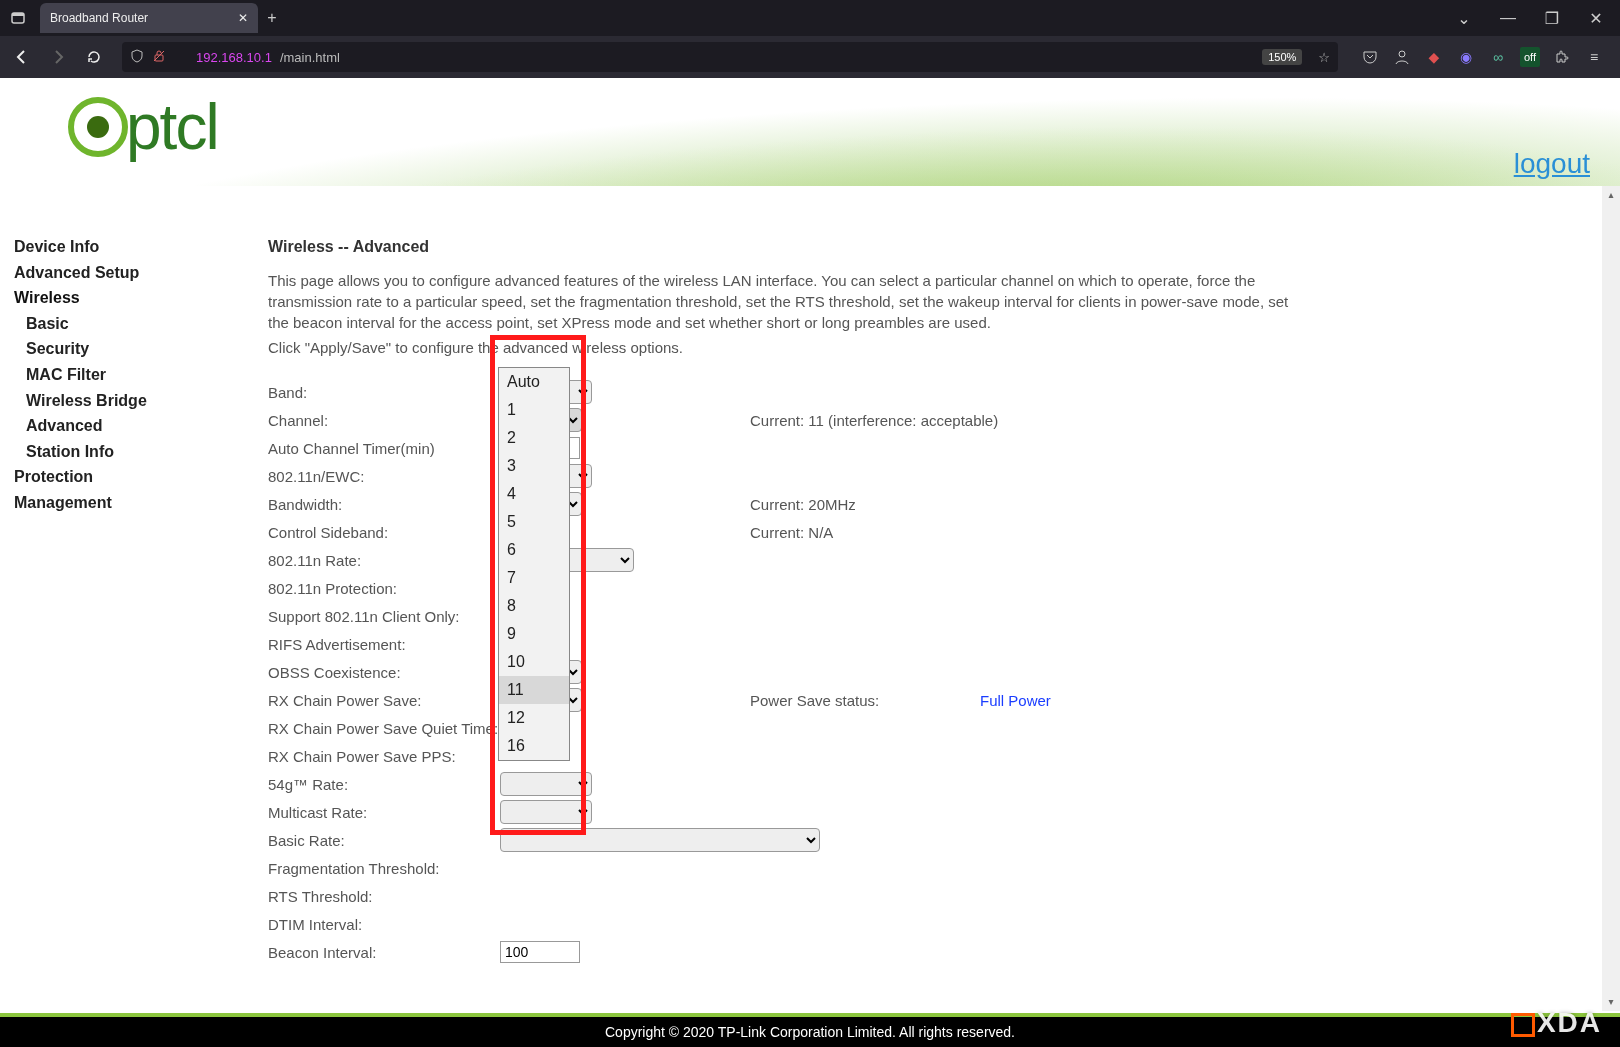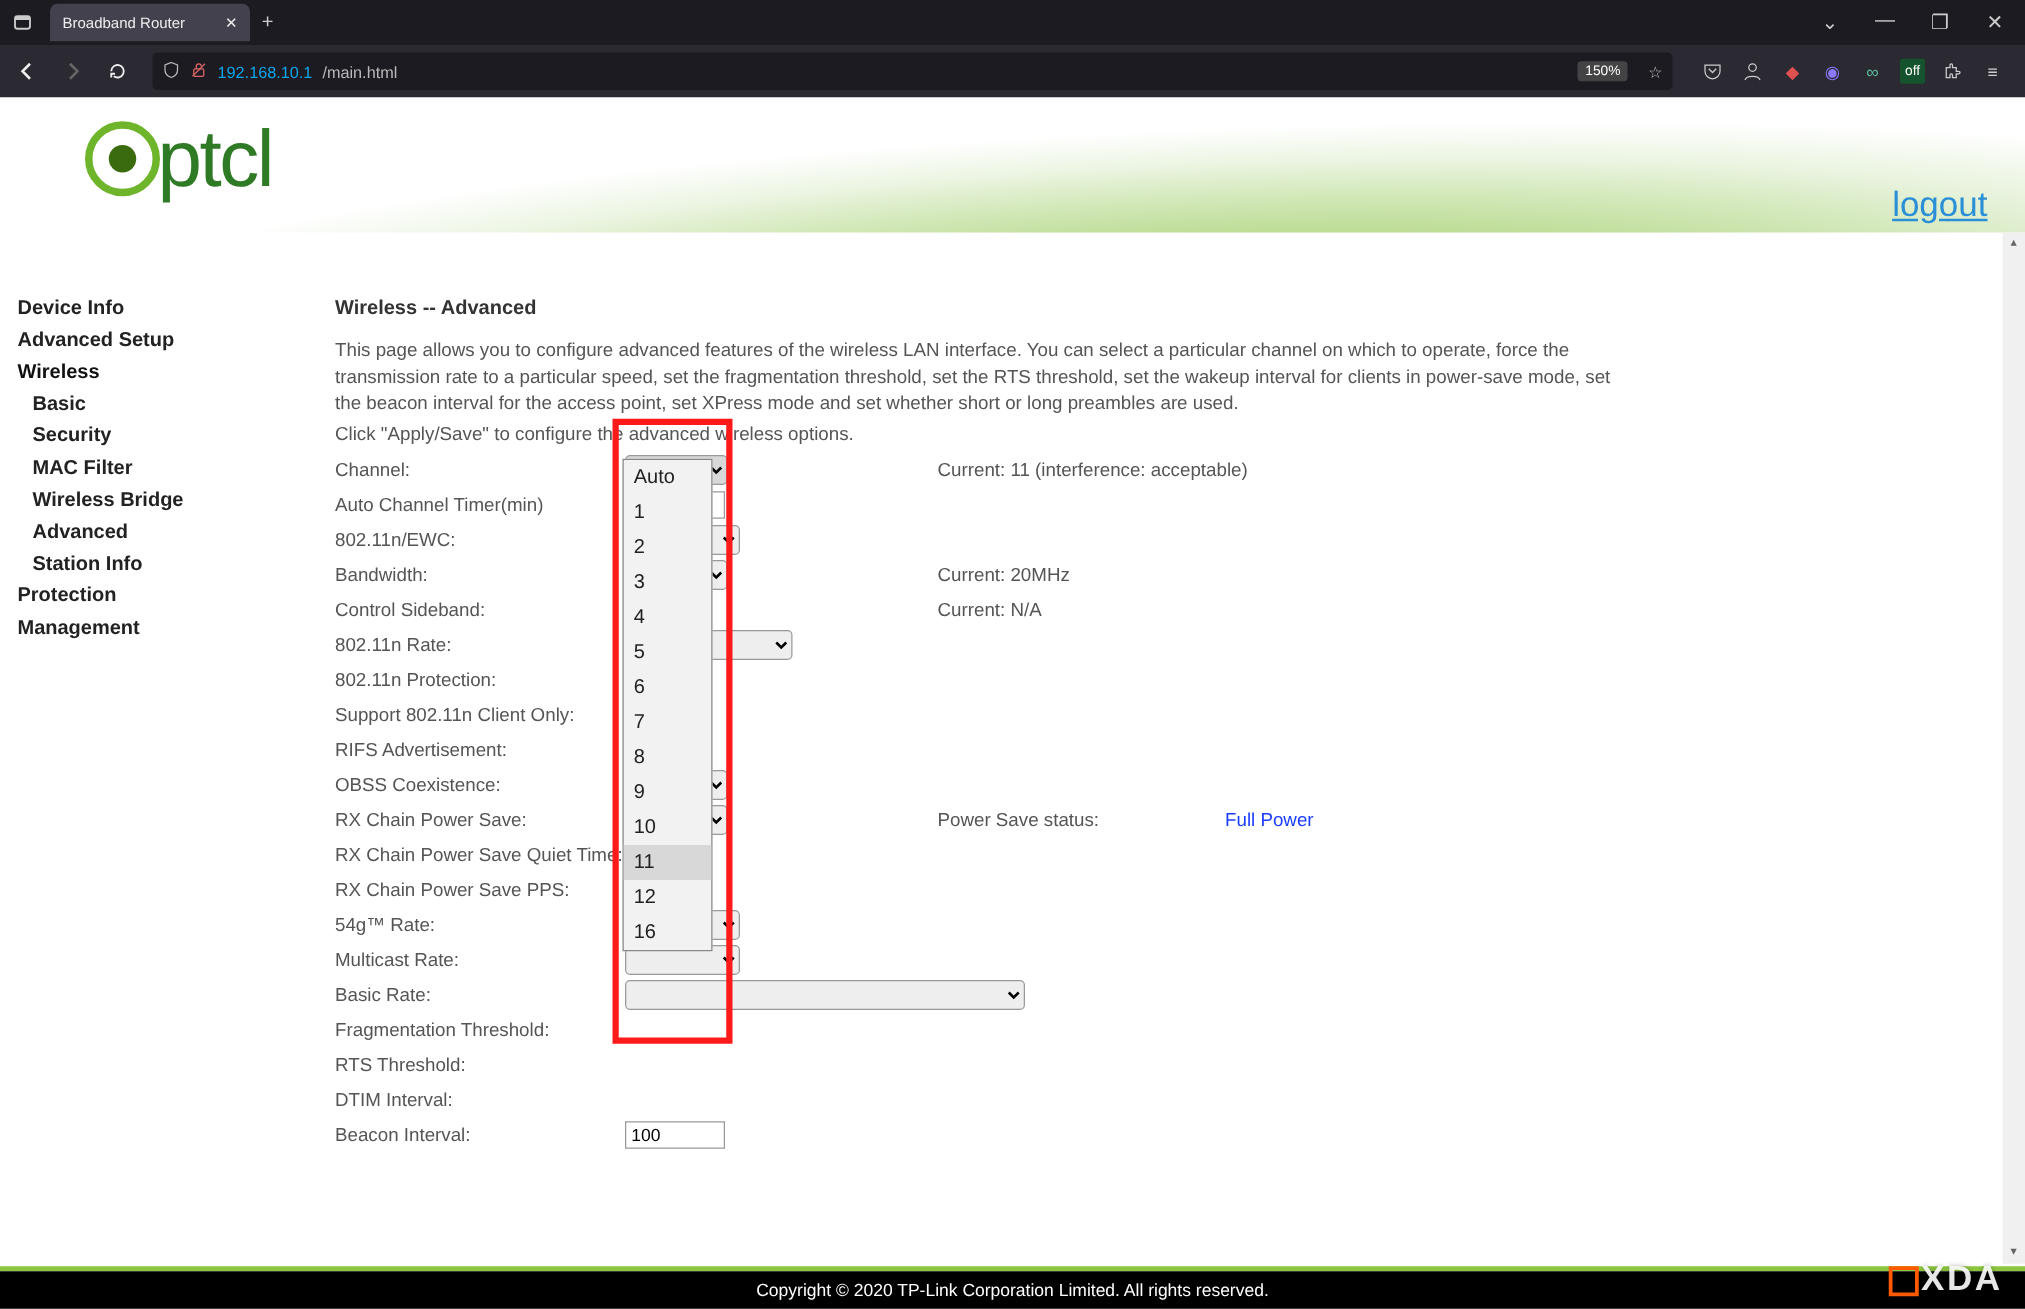--- a/index.html
+++ b/index.html
@@ -1,29 +1,29 @@
 <!DOCTYPE html>
 <html><head>
 <meta charset="utf-8">
 <style>
   * { margin: 0; padding: 0; box-sizing: border-box; }
   html, body { width: 1620px; height: 1047px; font-family: Arial, Helvetica, sans-serif; background: #fff; overflow: hidden; }
   
   .titlebar { background: #1c1b22; height: 36px; display: flex; align-items: center; color: #ccc; }
   .titlebar .spacer-icon { width: 36px; display: flex; justify-content: center; align-items: center; }
-  .tab { background: #42414d; height: 30px; width: 160px; border-radius: 6px 6px 0 0; display: flex; align-items: center; padding: 0 10px; font-size: 12px; color: #eee; margin-left: 4px; }
+  .tab { background: #42414d; height: 30px; width: 218px; border-radius: 6px 6px 0 0; display: flex; align-items: center; padding: 0 10px; font-size: 12px; color: #eee; margin-left: 4px; }
   .tab .close { margin-left: auto; }
   .newtab { width: 28px; text-align: center; font-size: 16px; color: #ccc; }
   .winctrls { margin-left: auto; display: flex; gap: 24px; padding-right: 14px; }
   .winctrls span { width: 20px; text-align: center; color: #ccc; }
   .navbar { background: #2b2a33; height: 42px; display: flex; align-items: center; padding: 0 8px; gap: 8px; }
   .navbar .navbtn { width: 28px; height: 28px; display: flex; align-items: center; justify-content: center; color: #ddd; }
   .navbar .navbtn.dim { color: #666; }
   .urlbar { flex: 1; background: #1c1b22; height: 30px; margin: 0 6px; border-radius: 4px; display: flex; align-items: center; padding: 0 8px; font-size: 13px; color: #bbb; gap: 8px; }
-  .urlbar .url-white { color: #0ea5e9; }
+  .urlbar .url-white { color: #d946ef; margin-left: 22px; }
   .zoom-badge { background: #444; color: #fff; font-size: 11px; padding: 2px 6px; border-radius: 3px; margin-left: auto; }
   .toolbar-icons { display: flex; gap: 12px; padding: 0 8px; }
   .toolbar-icons span { width: 20px; height: 20px; display: flex; align-items: center; justify-content: center; color: #ccc; font-size: 14px; }
   
   .banner { height: 108px; position: relative; overflow: hidden; background: #fff; }
   .banner .wave1 { position: absolute; top: 10px; left: 0; width: 2000px; height: 140px; background: radial-gradient(ellipse 1200px 200px at 900px 180px, rgba(150,200,50,.4), transparent 70%); transform: rotate(-3deg); }
   .banner .wave2 { position: absolute; top: -10px; left: 0; width: 2000px; height: 140px; background: radial-gradient(ellipse 1400px 180px at 1000px 160px, rgba(110,180,40,.6), transparent 70%); transform: rotate(-2deg); }
   .banner .logout { position: absolute; right: 30px; bottom: 6px; color: #2a8fd6; font-size: 28px; text-decoration: underline; cursor: pointer; }
   .logo { position: absolute; left: 68px; top: 12px; display: flex; align-items: center; }
   .logo-eye { width: 60px; height: 60px; border: 6px solid #6fb52c; border-radius: 50%; display: flex; align-items: center; justify-content: center; }
@@ -171,20 +171,24 @@
     <div class="sub">Station Info</div>
     <div class="top">Protection</div>
     <div class="top">Management</div>
   </div>
 
   <div class="content">
     <h2>Wireless -- Advanced</h2>
     <p class="desc">This page allows you to configure advanced features of the wireless LAN interface. You can select a particular channel on which to operate, force the transmission rate to a particular speed, set the fragmentation threshold, set the RTS threshold, set the wakeup interval for clients in power-save mode, set the beacon interval for the access point, set XPress mode and set whether short or long preambles are used.</p>
     <p class="desc">Click "Apply/Save" to configure the advanced wireless options.</p>
 
+    <div class="form-row gap-top">
+      <div class="lbl">Band:</div>
+      <div class="ctl"><select class="fake md"><option>2.4GHz</option></select></div>
+    </div>
     <div class="form-row">
       <div class="lbl">Channel:</div>
       <div class="ctl"><select class="fake sm" style="background:#d8d8d8"><option>11</option></select></div>
       <div class="status">Current: 11 (interference: acceptable)</div>
     </div>
     <div class="form-row">
       <div class="lbl">Auto Channel Timer(min)</div>
       <div class="ctl"><input class="txt" style=""></div>
     </div>
     <div class="form-row">

